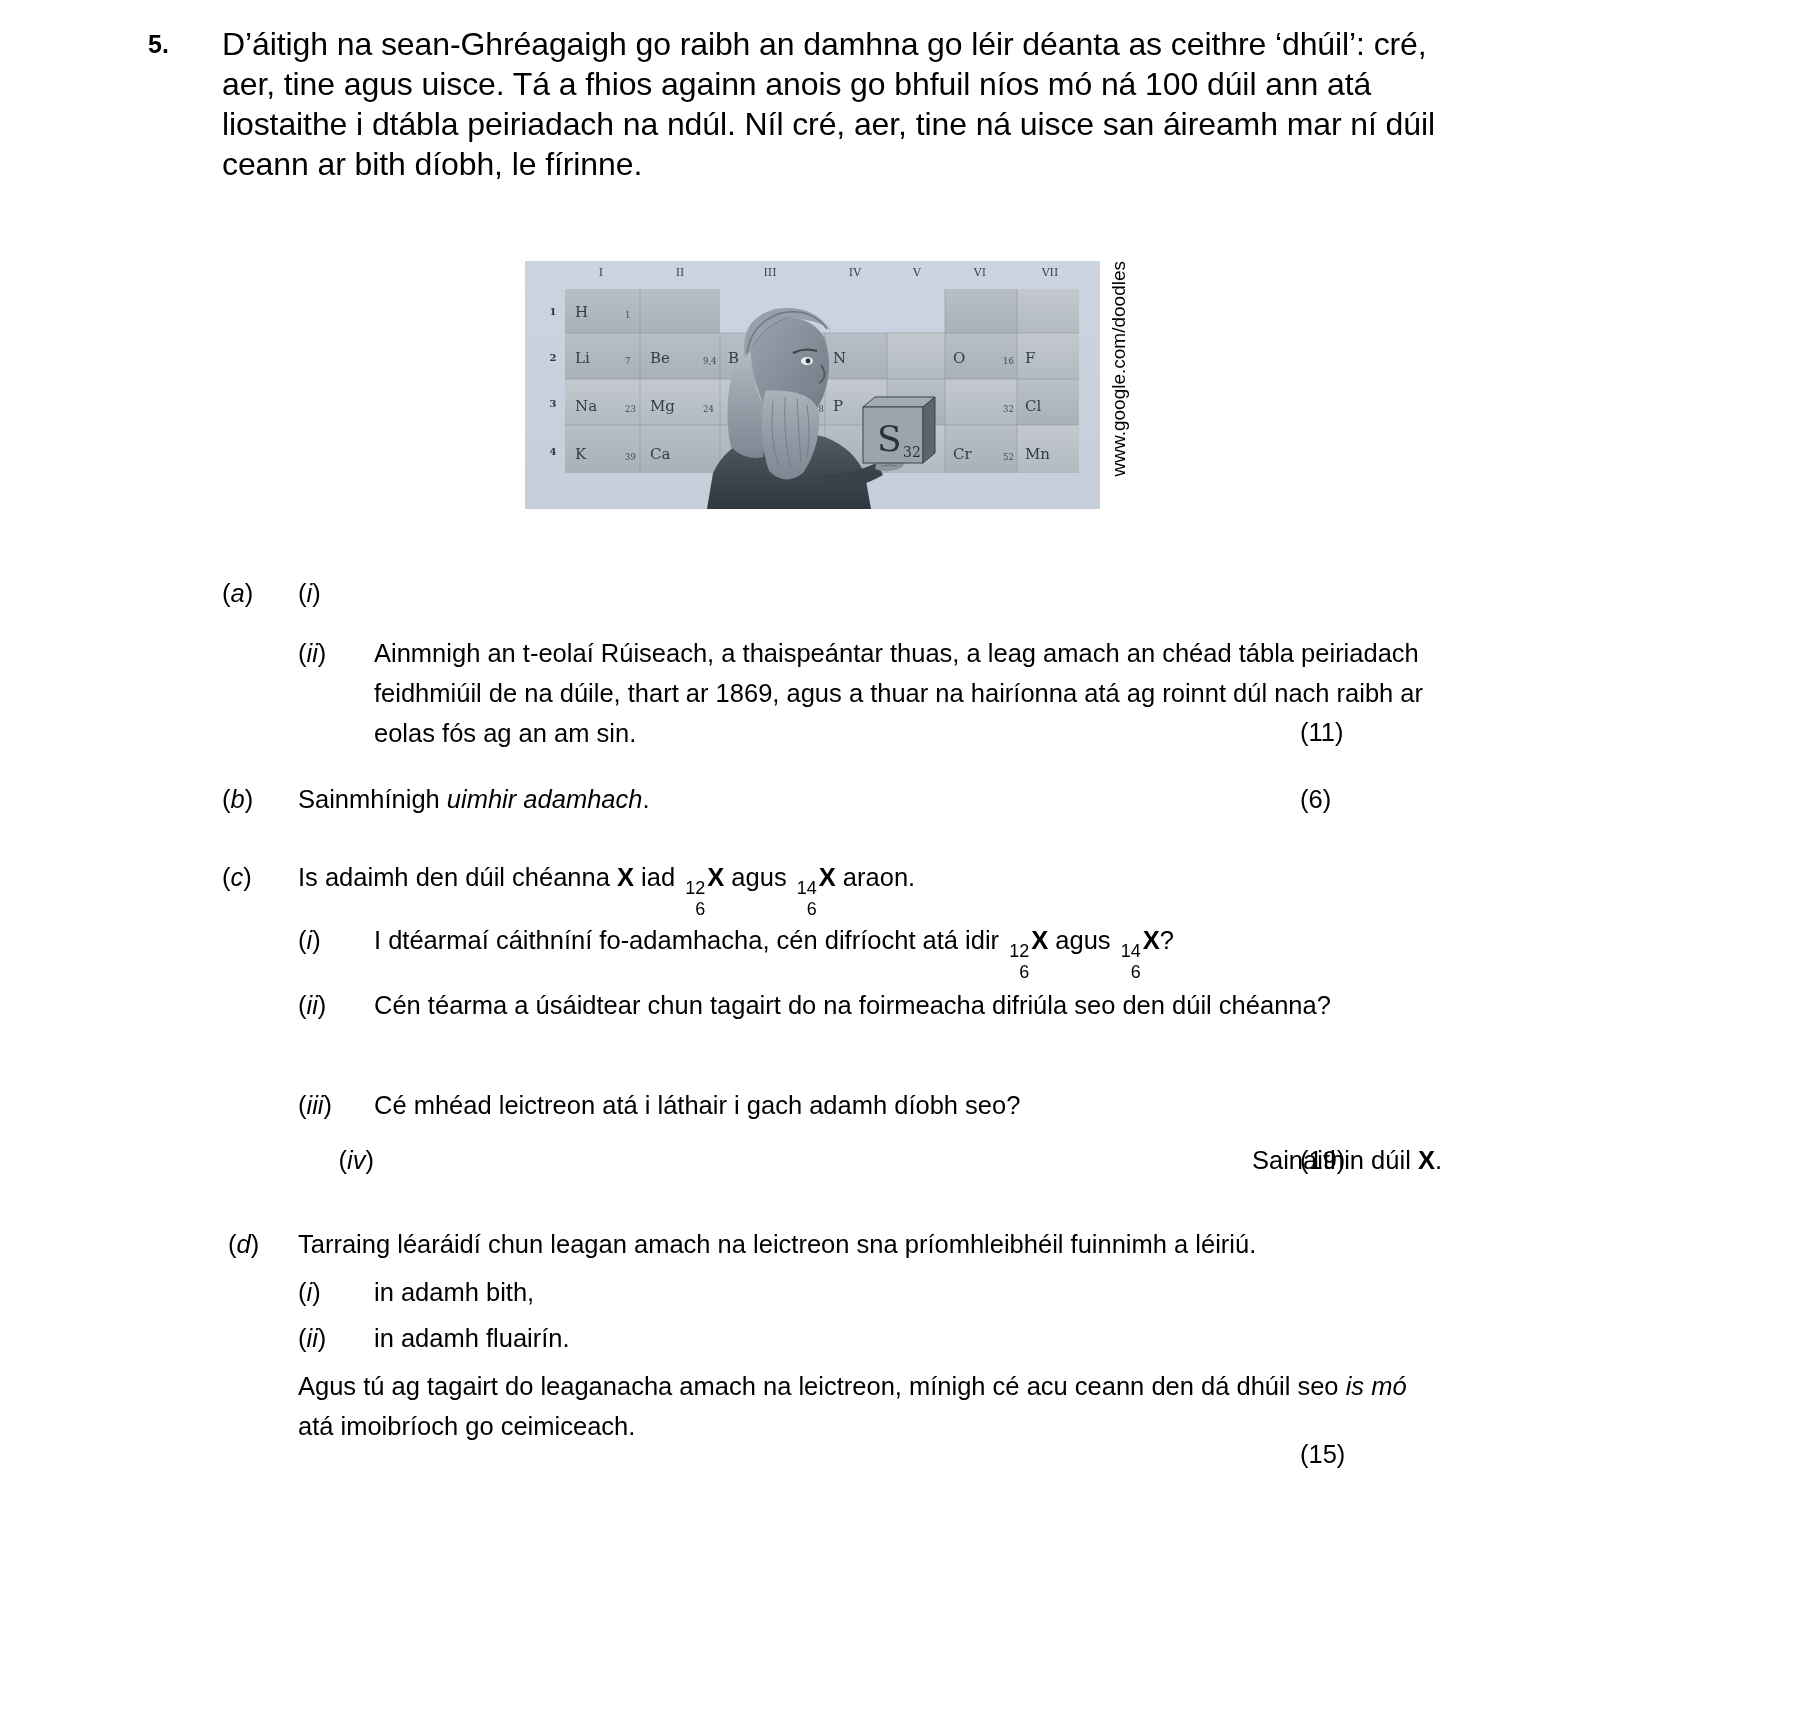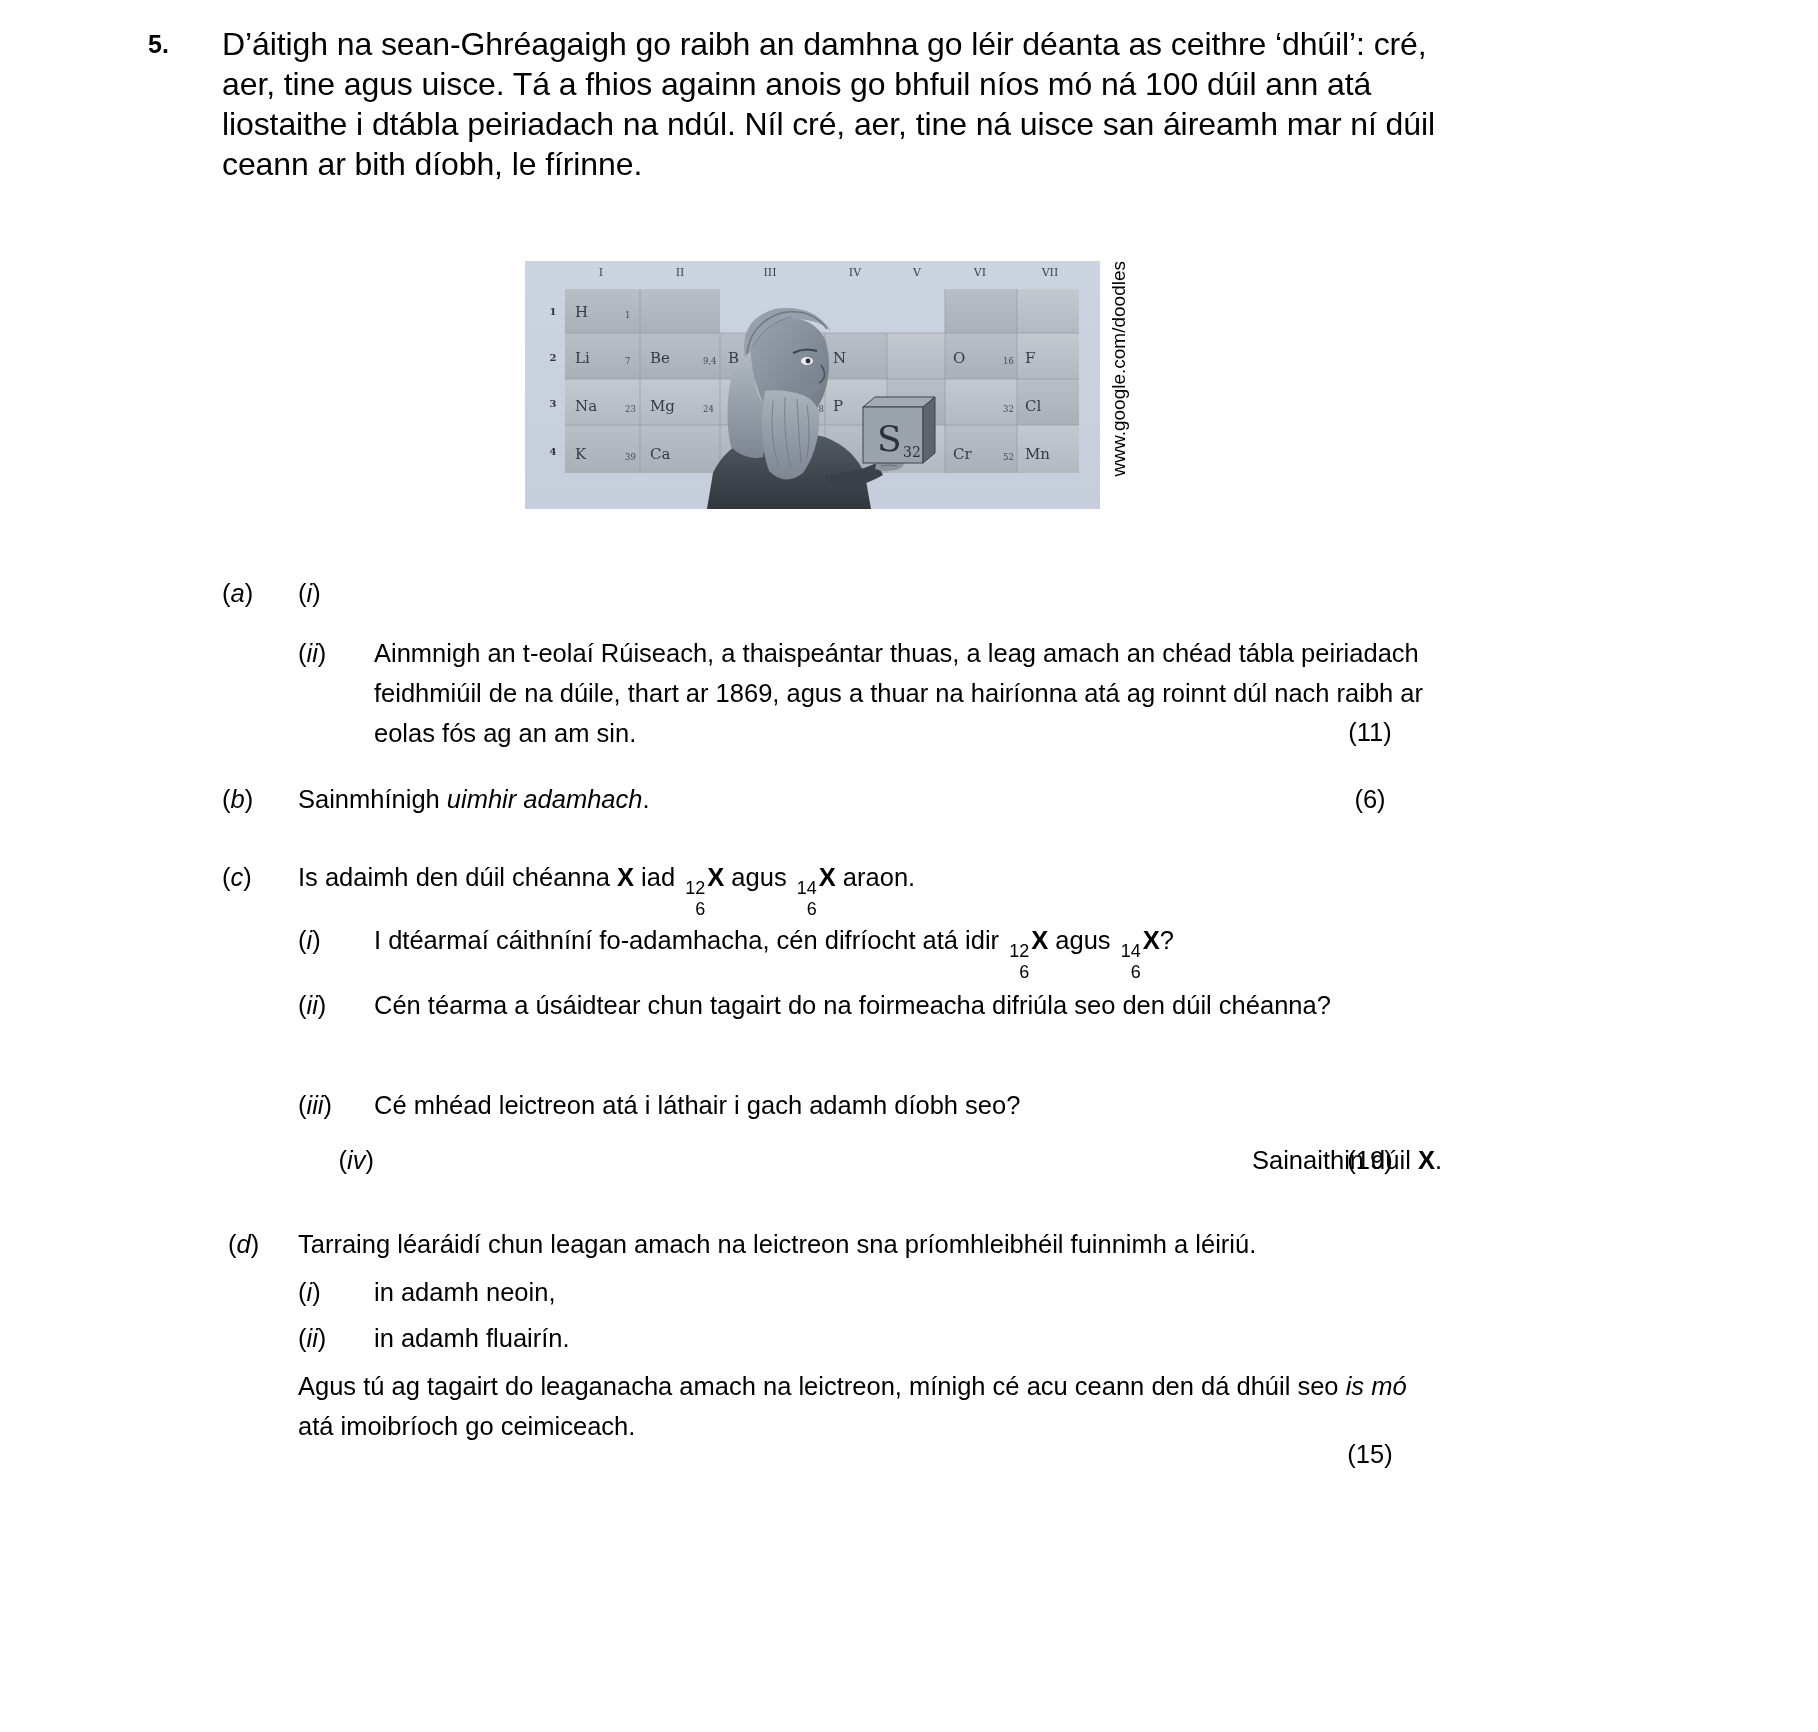--- a/index.html
+++ b/index.html
@@ -102,21 +102,21 @@
     width: 76px;
     flex: 0 0 76px;
   }
   .q-body {
     flex: 1 1 auto;
   }
   .marks {
     position: absolute;
     font-size: 25.5px;
     line-height: 40px;
-    text-align: center;
+    text-align: left;
   }
   em { font-style: italic; }
   .bold { font-weight: bold; }
 
   
   .iso {
     display: inline-flex;
     flex-direction: column;
     align-items: flex-end;
     vertical-align: -0.42em;
@@ -380,21 +380,21 @@
   <div class="marks" style="left:1300px; top:1140px; width:140px;">(19)</div>
 
   <div class="q-block" style="left:228px; top:1224px; width:1220px;">
     <div class="lbl-a" style="width:70px; flex:0 0 70px;">(<em>d</em>)</div>
     <div class="q-body">Tarraing léaráidí chun leagan amach na leictreon sna príomhleibhéil fuinnimh a léiriú.</div>
   </div>
 
   <div class="q-block" style="left:222px; top:1272px; width:1220px;">
     <div class="lbl-a"></div>
     <div class="lbl-rom">(<em>i</em>)</div>
-    <div class="q-body">in adamh neoin,</div>
+    <div class="q-body">in adamh bith,</div>
   </div>
 
   <div class="q-block" style="left:222px; top:1318px; width:1220px;">
     <div class="lbl-a"></div>
     <div class="lbl-rom">(<em>ii</em>)</div>
     <div class="q-body">in adamh fluairín.</div>
   </div>
 
   <div class="q-block" style="left:298px; top:1366px; width:1150px;align-items:center;">
     <div class="q-body"><span>Agus tú ag tagairt do leaganacha amach na leictreon, mínigh cé acu ceann den dá dhúil seo </span><em>is mó</em><span> atá imoibríoch go ceimiceach.</span></div>

